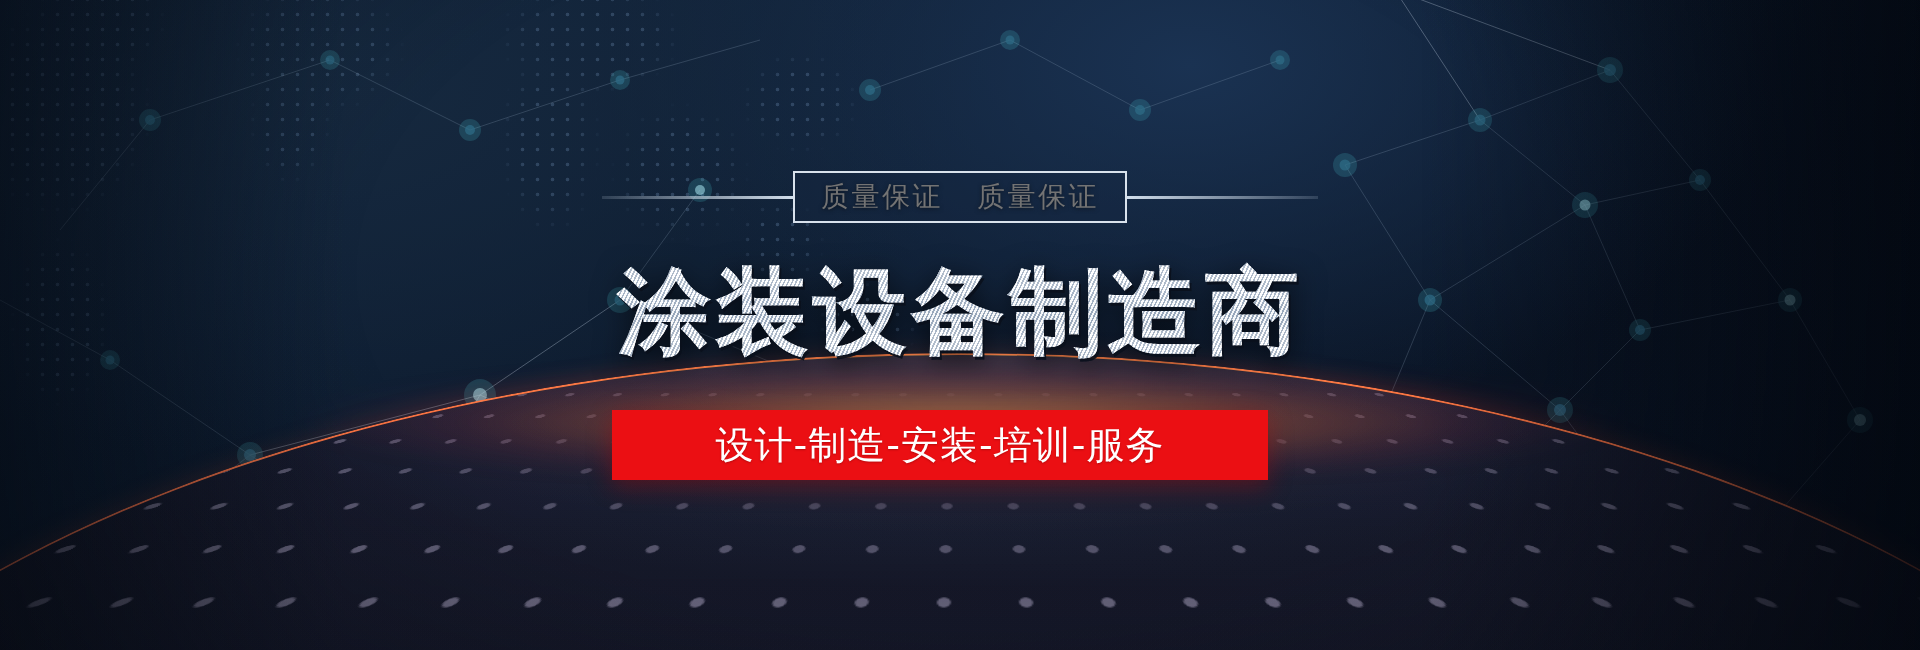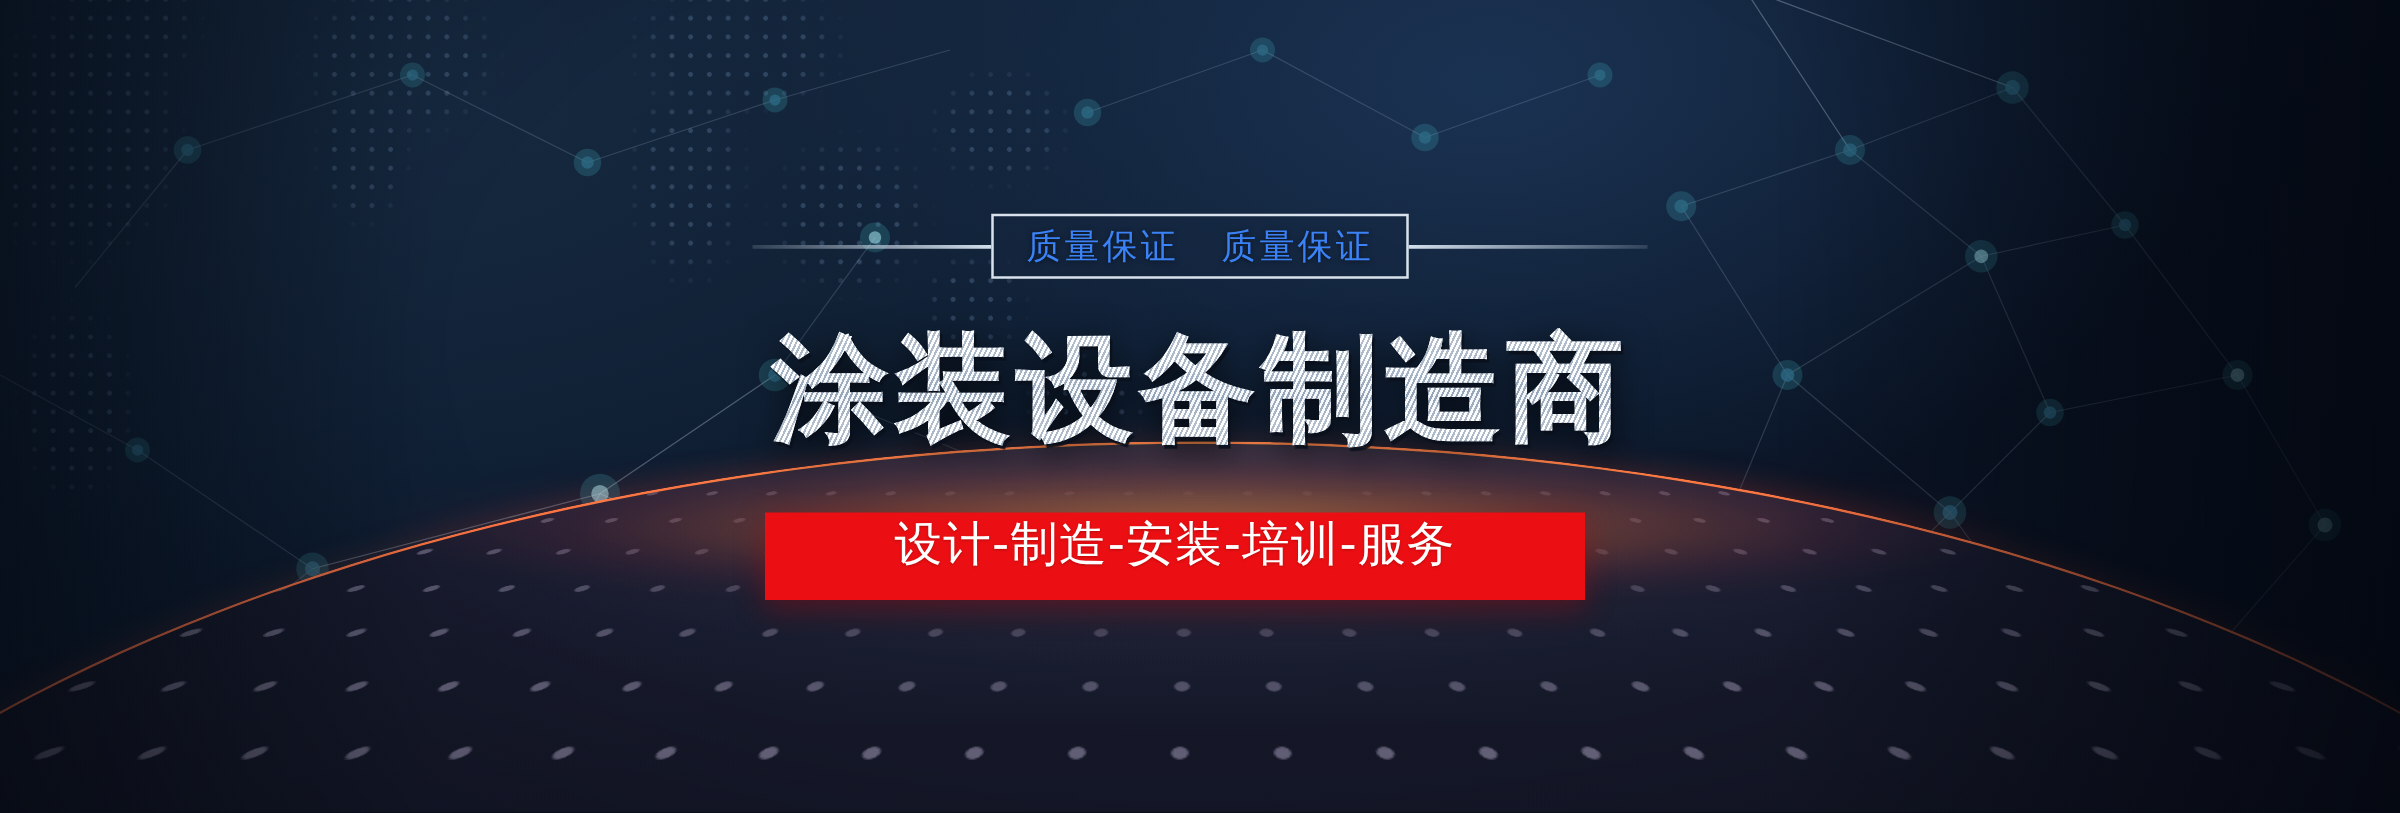--- a/index.html
+++ b/index.html
@@ -123,21 +123,21 @@
   }
   .rule{height:3px;background:linear-gradient(90deg,rgba(214,228,244,.15),rgba(226,238,250,.92));width:191px;}
   .rule.right{background:linear-gradient(90deg,rgba(226,238,250,.92),rgba(214,228,244,.15));}
   .label-box{
     border:2.5px solid rgba(232,241,250,.93);
     height:52px;padding:0 26px;
     display:flex;align-items:center;gap:34px;
     background:rgba(22,40,66,.30);
   }
   .label-box span{
-    color:#3b82f6;font-size:28px;letter-spacing:2.5px;
+    color:#737373;font-size:28px;letter-spacing:2.5px;
     font-family:"DejaVu Sans","Liberation Sans",sans-serif;
     text-shadow:0 1px 4px rgba(0,0,0,.55);white-space:nowrap;
   }
 
   
   .headline{
     position:absolute;left:0;right:0;top:262px;
     text-align:center;
     font-family:"DejaVu Sans","Liberation Sans",sans-serif;
     font-weight:bold;
@@ -160,21 +160,21 @@
     color:rgba(8,14,26,.95);
     -webkit-text-stroke:6px rgba(8,14,26,.95);
     white-space:nowrap;z-index:-1;
   }
 
   
   .ribbon{
     position:absolute;left:612px;top:410px;
     width:656px;height:70px;
     background:#eb0f13;
-    display:flex;justify-content:center;
+    display:flex;align-items:center;justify-content:center;
     box-shadow:0 6px 22px rgba(150,8,14,.45);
   }
   .ribbon span{
     color:#ffffff;
     font-family:"DejaVu Sans","Liberation Sans",sans-serif;
     font-size:38px;letter-spacing:1px;white-space:nowrap;
     text-shadow:0 1px 2px rgba(90,0,0,.35);
   }
 </style>
 </head>

